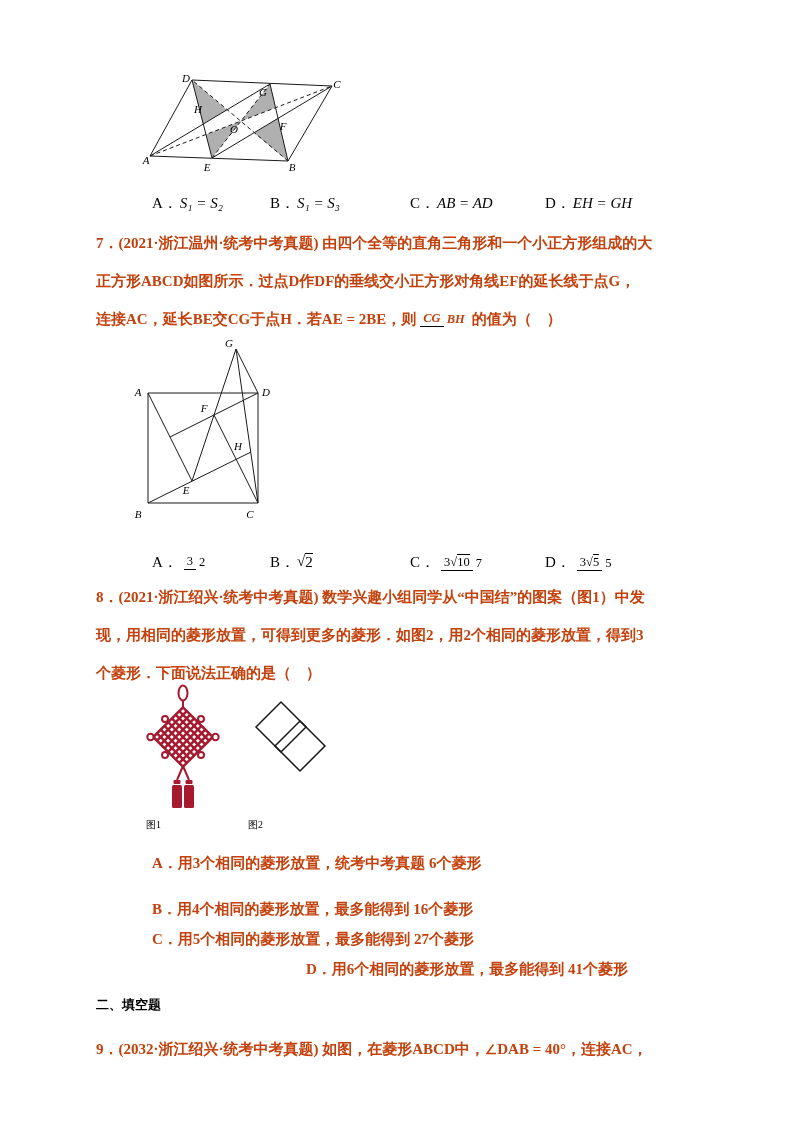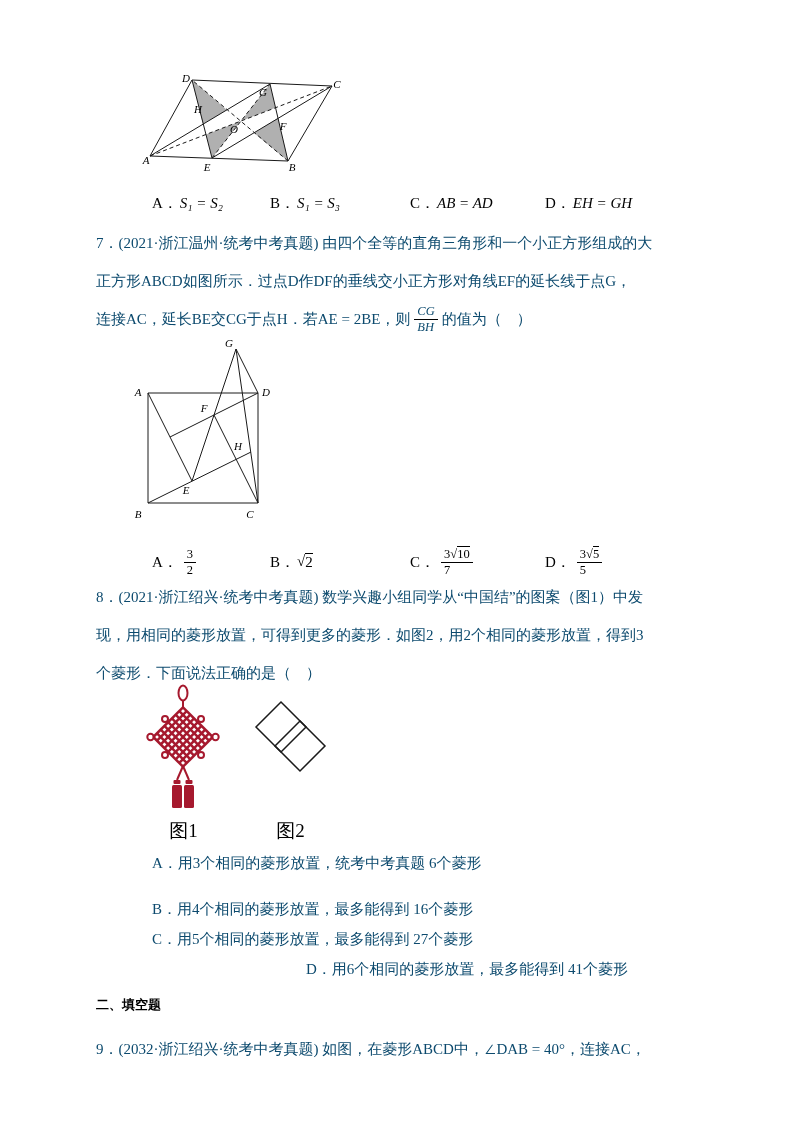--- a/index.html
+++ b/index.html
@@ -2,35 +2,35 @@
 <html><head>
 <meta charset="utf-8">
 <style>
   * { margin:0; padding:0; box-sizing:border-box; }
   html,body { background:#ffffff; }
   .page {
     position:relative; width:794px; height:1123px; margin:0 auto;
     background:#ffffff; color:#000;
     font-family:"Liberation Serif", serif; overflow:hidden;
   }
-  .qtext { position:absolute; left:96px; width:630px; font-size:15px; color:#0c4a6e; }
+  .qtext { position:absolute; left:96px; width:630px; font-size:15px; color:#c2410c;font-weight:bold; }
   .qtext .ln { height:38px; display:flex; align-items:center; white-space:nowrap; }
   .opts-row { position:absolute; left:96px; width:660px; }
   .opts-row .opt { position:absolute; top:0; display:flex; align-items:center; height:100%; font-size:15px; white-space:nowrap; }
   .opt-label { margin-right:2px; }
   .mi { font-style:italic; }
-  .frac { display:inline-flex; flex-direction:column; align-items:flex-start; font-size:12.5px; line-height:1.2; margin:0 4px; vertical-align:middle; }
+  .frac { display:inline-flex; flex-direction:row; align-items:flex-end; font-size:12.5px; line-height:1.2; margin:0 4px; vertical-align:middle; }
   .frac .nmr { border-bottom:1px solid #000; padding:0 3px; display:inline-flex; align-items:flex-end; }
   .frac .dnm { padding:0 3px; }
   .sqrtv { display:inline-flex; align-items:flex-start; }
   .sq { font-style:normal; }
   .rad { border-top:1px solid #000; }
   .fig { position:absolute; }
   .fig text { font-size:11px; font-style:italic; font-family:"Liberation Serif", serif; fill:#000; }
-  .caption { position:absolute; font-size:19px; text-align:center; }
+  .caption { position:absolute; font-size:10px; text-align:left; }
   .section-head { position:absolute; left:96px; font-family:"Liberation Sans", sans-serif; font-weight:bold; font-size:13px; }
   line, polygon, polyline, path { shape-rendering:geometricPrecision; }
 </style>
 </head>
 <body>
 
 <div class="page">
 
   <svg class="fig" style="left:142px; top:72px;" width="200" height="102" viewBox="0 0 200 102">
     <g fill="#b0b0b0" stroke="none">

